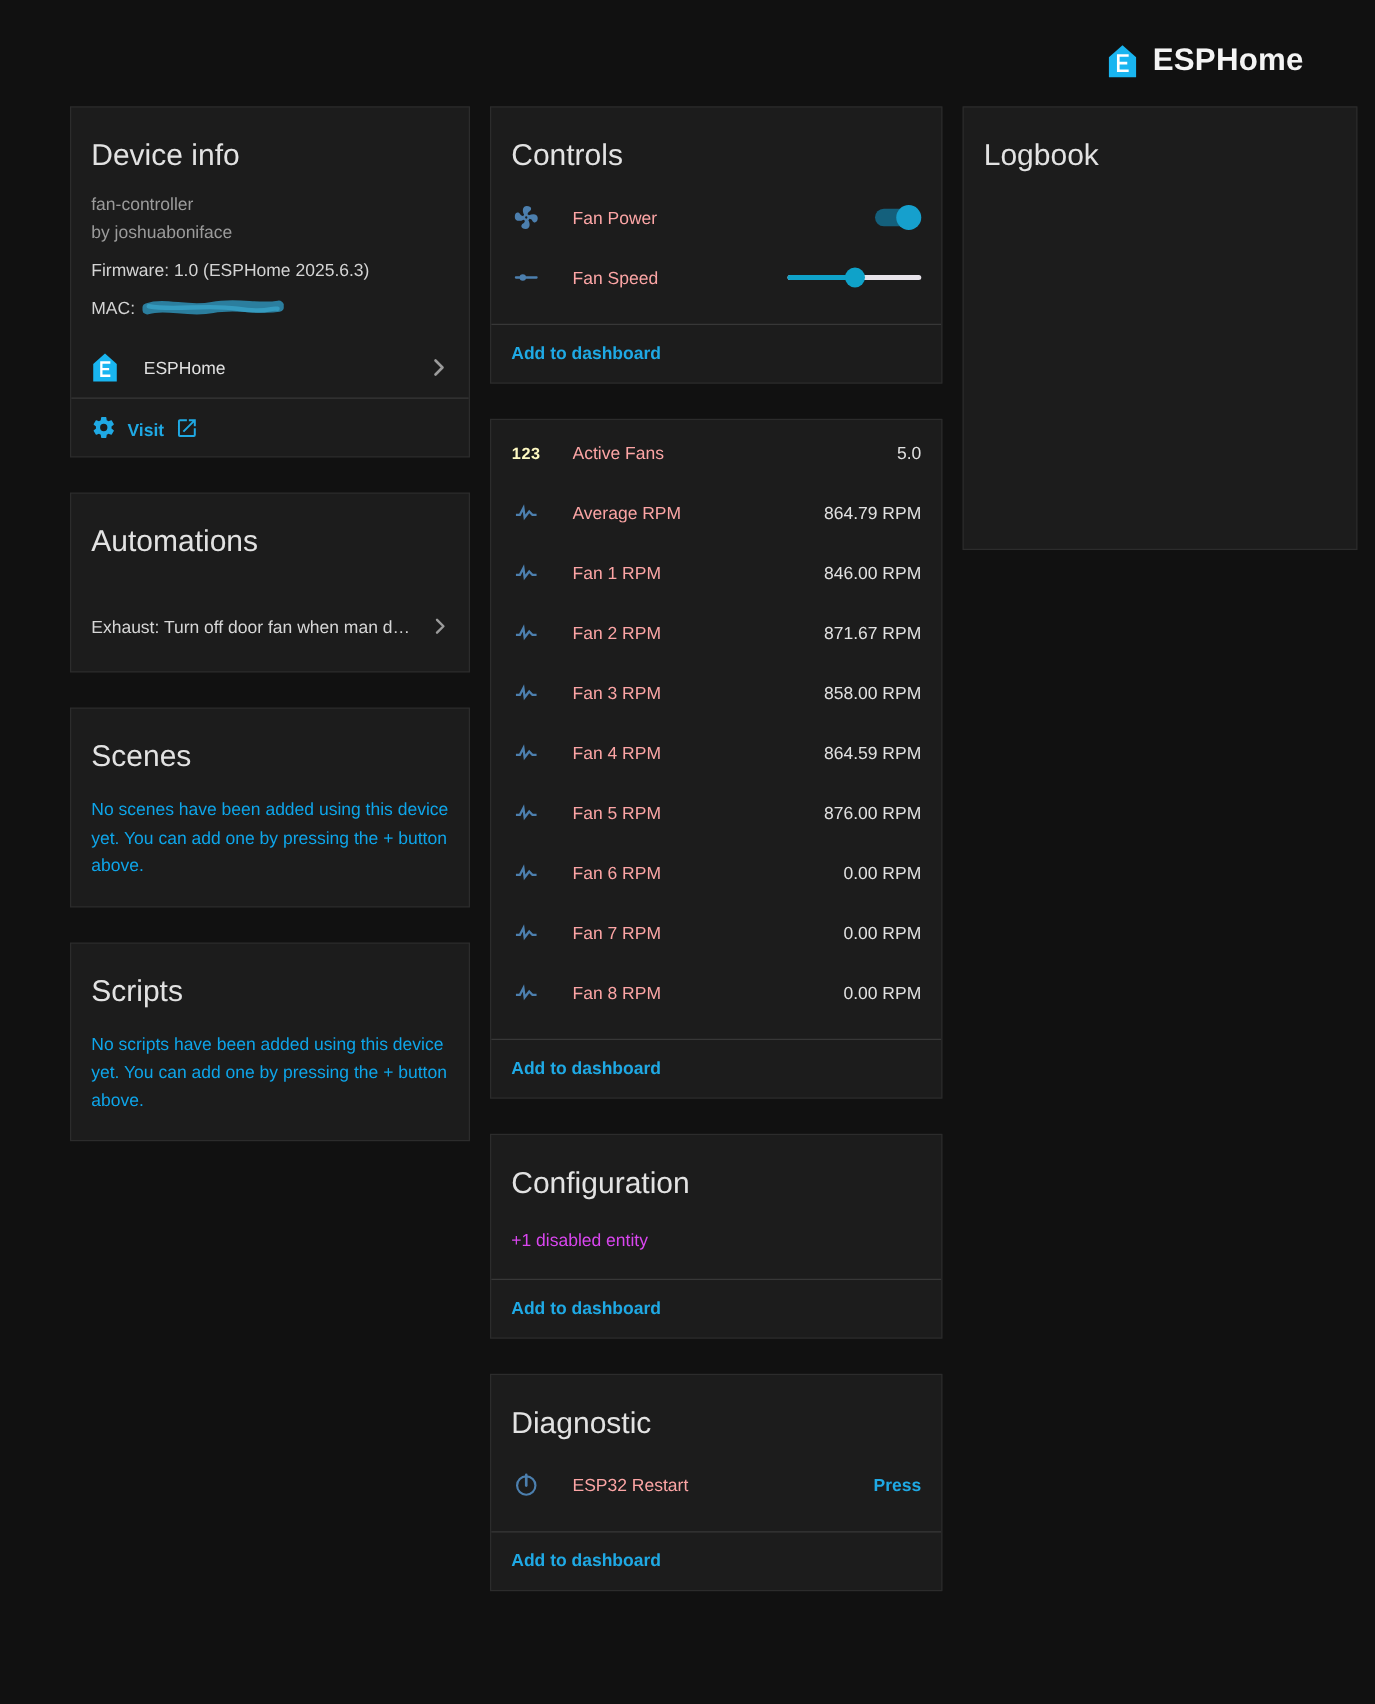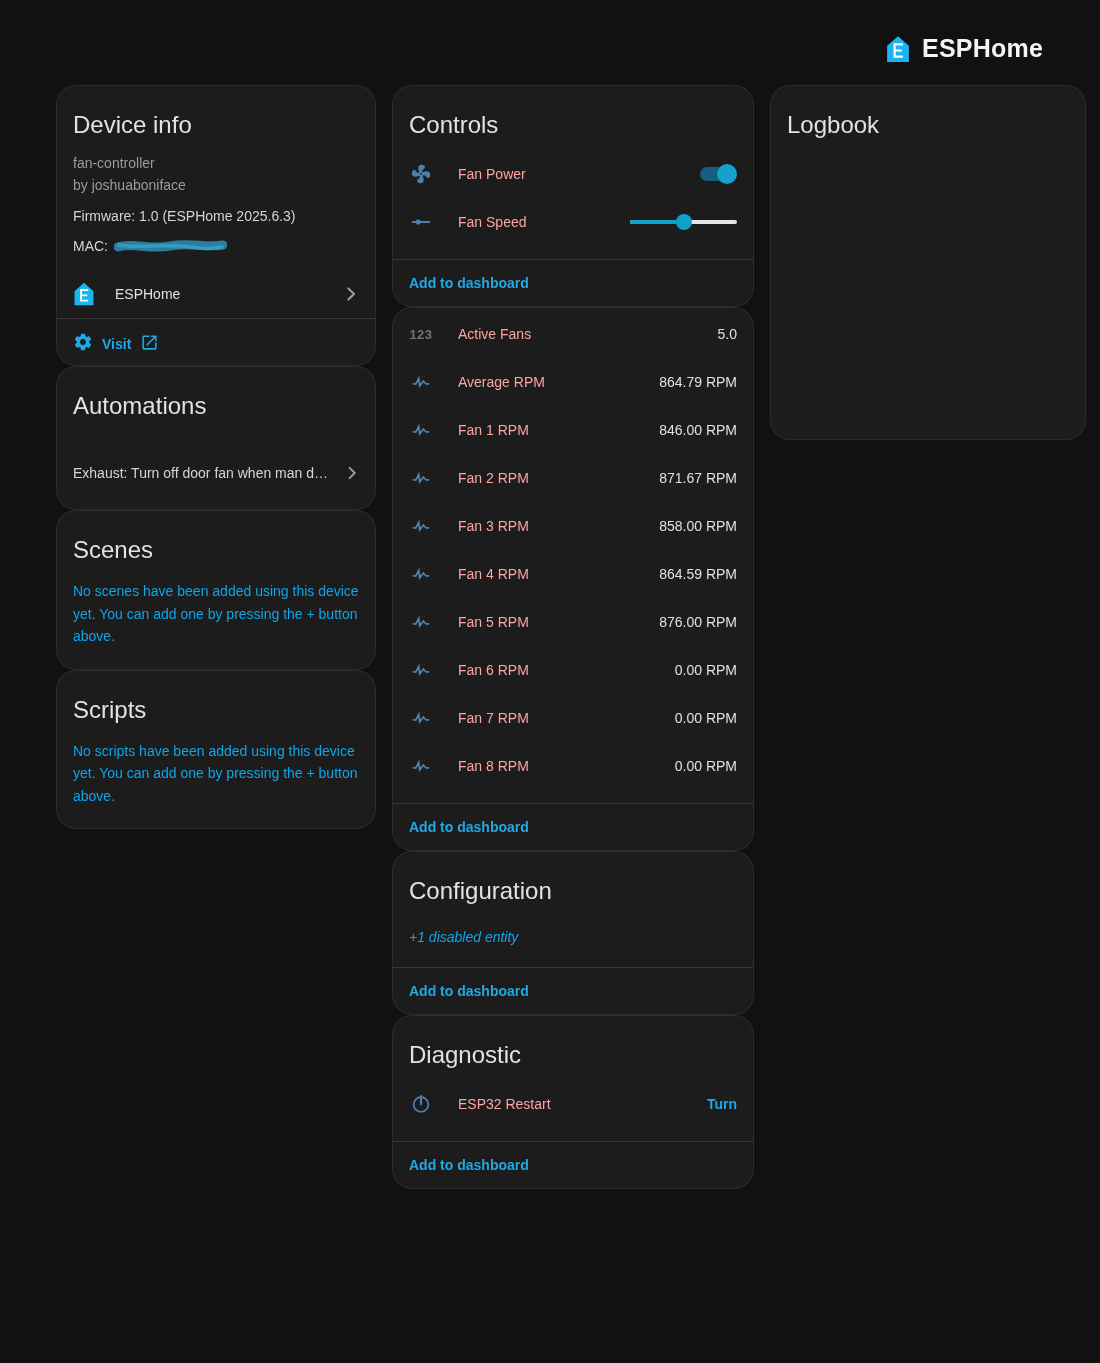--- a/index.html
+++ b/index.html
@@ -19,47 +19,47 @@
   
   .cols { display:flex; gap:16px; padding:0 56px; align-items:flex-start; }
   .col1 { width:320px; flex:none; }
   .col2 { width:362px; flex:none; }
   .col3 { width:316px; flex:none; }
 
   
   .card {
     background:#1c1c1c;
     border:1px solid rgba(255,255,255,0.07);
-    border-radius:20px;
-    margin-bottom:0;
+    border-radius:0;
+    margin-bottom:28px;
     overflow:hidden;
   }
   .card-title { font-size:24px; font-weight:400; color:#e2e2e2; padding:25px 16px 9px; line-height:28px; }
   .divider { border-top:1px solid rgba(255,255,255,0.12); }
   .card-footer { padding:14px 16px; }
   .link { color:#1fa9e4; font-size:14px; font-weight:700; text-decoration:none; cursor:pointer; }
-  .link-normal { color:#0ea5e9; font-size:14px; font-weight:400; text-decoration:none; cursor:pointer;font-style:italic; }
+  .link-normal { color:#d946ef; font-size:14px; font-weight:400; text-decoration:none; cursor:pointer; }
 
   
   .di-body { padding:4px 16px 0; }
   .di-name, .di-by { color:#9b9b9b; font-size:14px; line-height:22px; }
   .di-firmware { color:#d4d4d4; font-size:14px; line-height:20px; margin-top:10px; }
   .di-mac { color:#d4d4d4; font-size:14px; line-height:20px; margin-top:10px; display:flex; align-items:center; gap:6px; }
   .integration-row { display:flex; align-items:center; height:48px; padding:0 12px 0 14px; margin-top:14px; cursor:pointer; }
   .integration-row .int-label { font-size:14px; color:#e1e1e1; margin-left:18px; flex:1; }
   .visit-row { display:flex; align-items:flex-end; gap:9px; padding:13px 16px; }
   .visit-label { color:#1fa9e4; font-size:14px; font-weight:700; cursor:pointer; }
 
   
   .entity-row { display:flex; align-items:center; height:48px; padding:0 16px; }
   .entity-row .e-icon { width:24px; height:24px; flex:none; display:flex; align-items:center; justify-content:center; }
   .entity-row .e-label { font-size:14px; color:#fca5a5; margin-left:25px; flex:1; white-space:nowrap; overflow:hidden; }
   .entity-row .e-value { font-size:14px; color:#e1e1e1; margin-left:8px; white-space:nowrap; }
   .rows-wrap { padding:2px 0 13px; }
-  .num-icon { font-size:13px; font-weight:700; color:#737373; letter-spacing:0.5px; }
+  .num-icon { font-size:13px; font-weight:700; color:#fef9c3; letter-spacing:0.5px; }
 
   
   .switch { position:relative; width:34px; height:14px; border-radius:7px; background:#3a3a3a; flex:none; cursor:pointer; margin-right:3px; }
   .switch .knob { position:absolute; top:-3px; left:-3px; width:20px; height:20px; border-radius:50%; background:#9b9b9b; transition:left .1s; }
   .switch.on { background:#14607c; }
   .switch.on .knob { left:17px; background:#16a0cd; }
 
   .hslider { --pct:50%; position:relative; width:107px; height:16px; flex:none; cursor:pointer; }
   .hslider .track { position:absolute; top:6px; left:0; right:0; height:4px; border-radius:2px; background:#e7e3ea; }
   .hslider .fill { position:absolute; top:6px; left:0; width:var(--pct); height:4px; border-radius:2px; background:#0fa2c9; }
@@ -317,21 +317,21 @@
       <div class="card-title">Diagnostic</div>
       <div class="rows-wrap">
         <div class="entity-row">
           <span class="e-icon">
             <svg viewBox="0 0 24 24" width="22" height="22">
               <circle cx="12" cy="12.5" r="8" fill="none" stroke="#4c7fae" stroke-width="1.9"></circle>
               <line x1="12" y1="3.2" x2="12" y2="12.5" stroke="#4c7fae" stroke-width="2.3" stroke-linecap="round"></line>
             </svg>
           </span>
           <span class="e-label">ESP32 Restart</span>
-          <span class="press-btn">Turn</span>
+          <span class="press-btn">Press</span>
         </div>
       </div>
       <div class="divider"></div>
       <div class="card-footer"><span class="link">Add to dashboard</span></div>
     </div>
   </div>
 
   <div class="col3">
     <div class="card logbook-card">
       <div class="card-title">Logbook</div>

